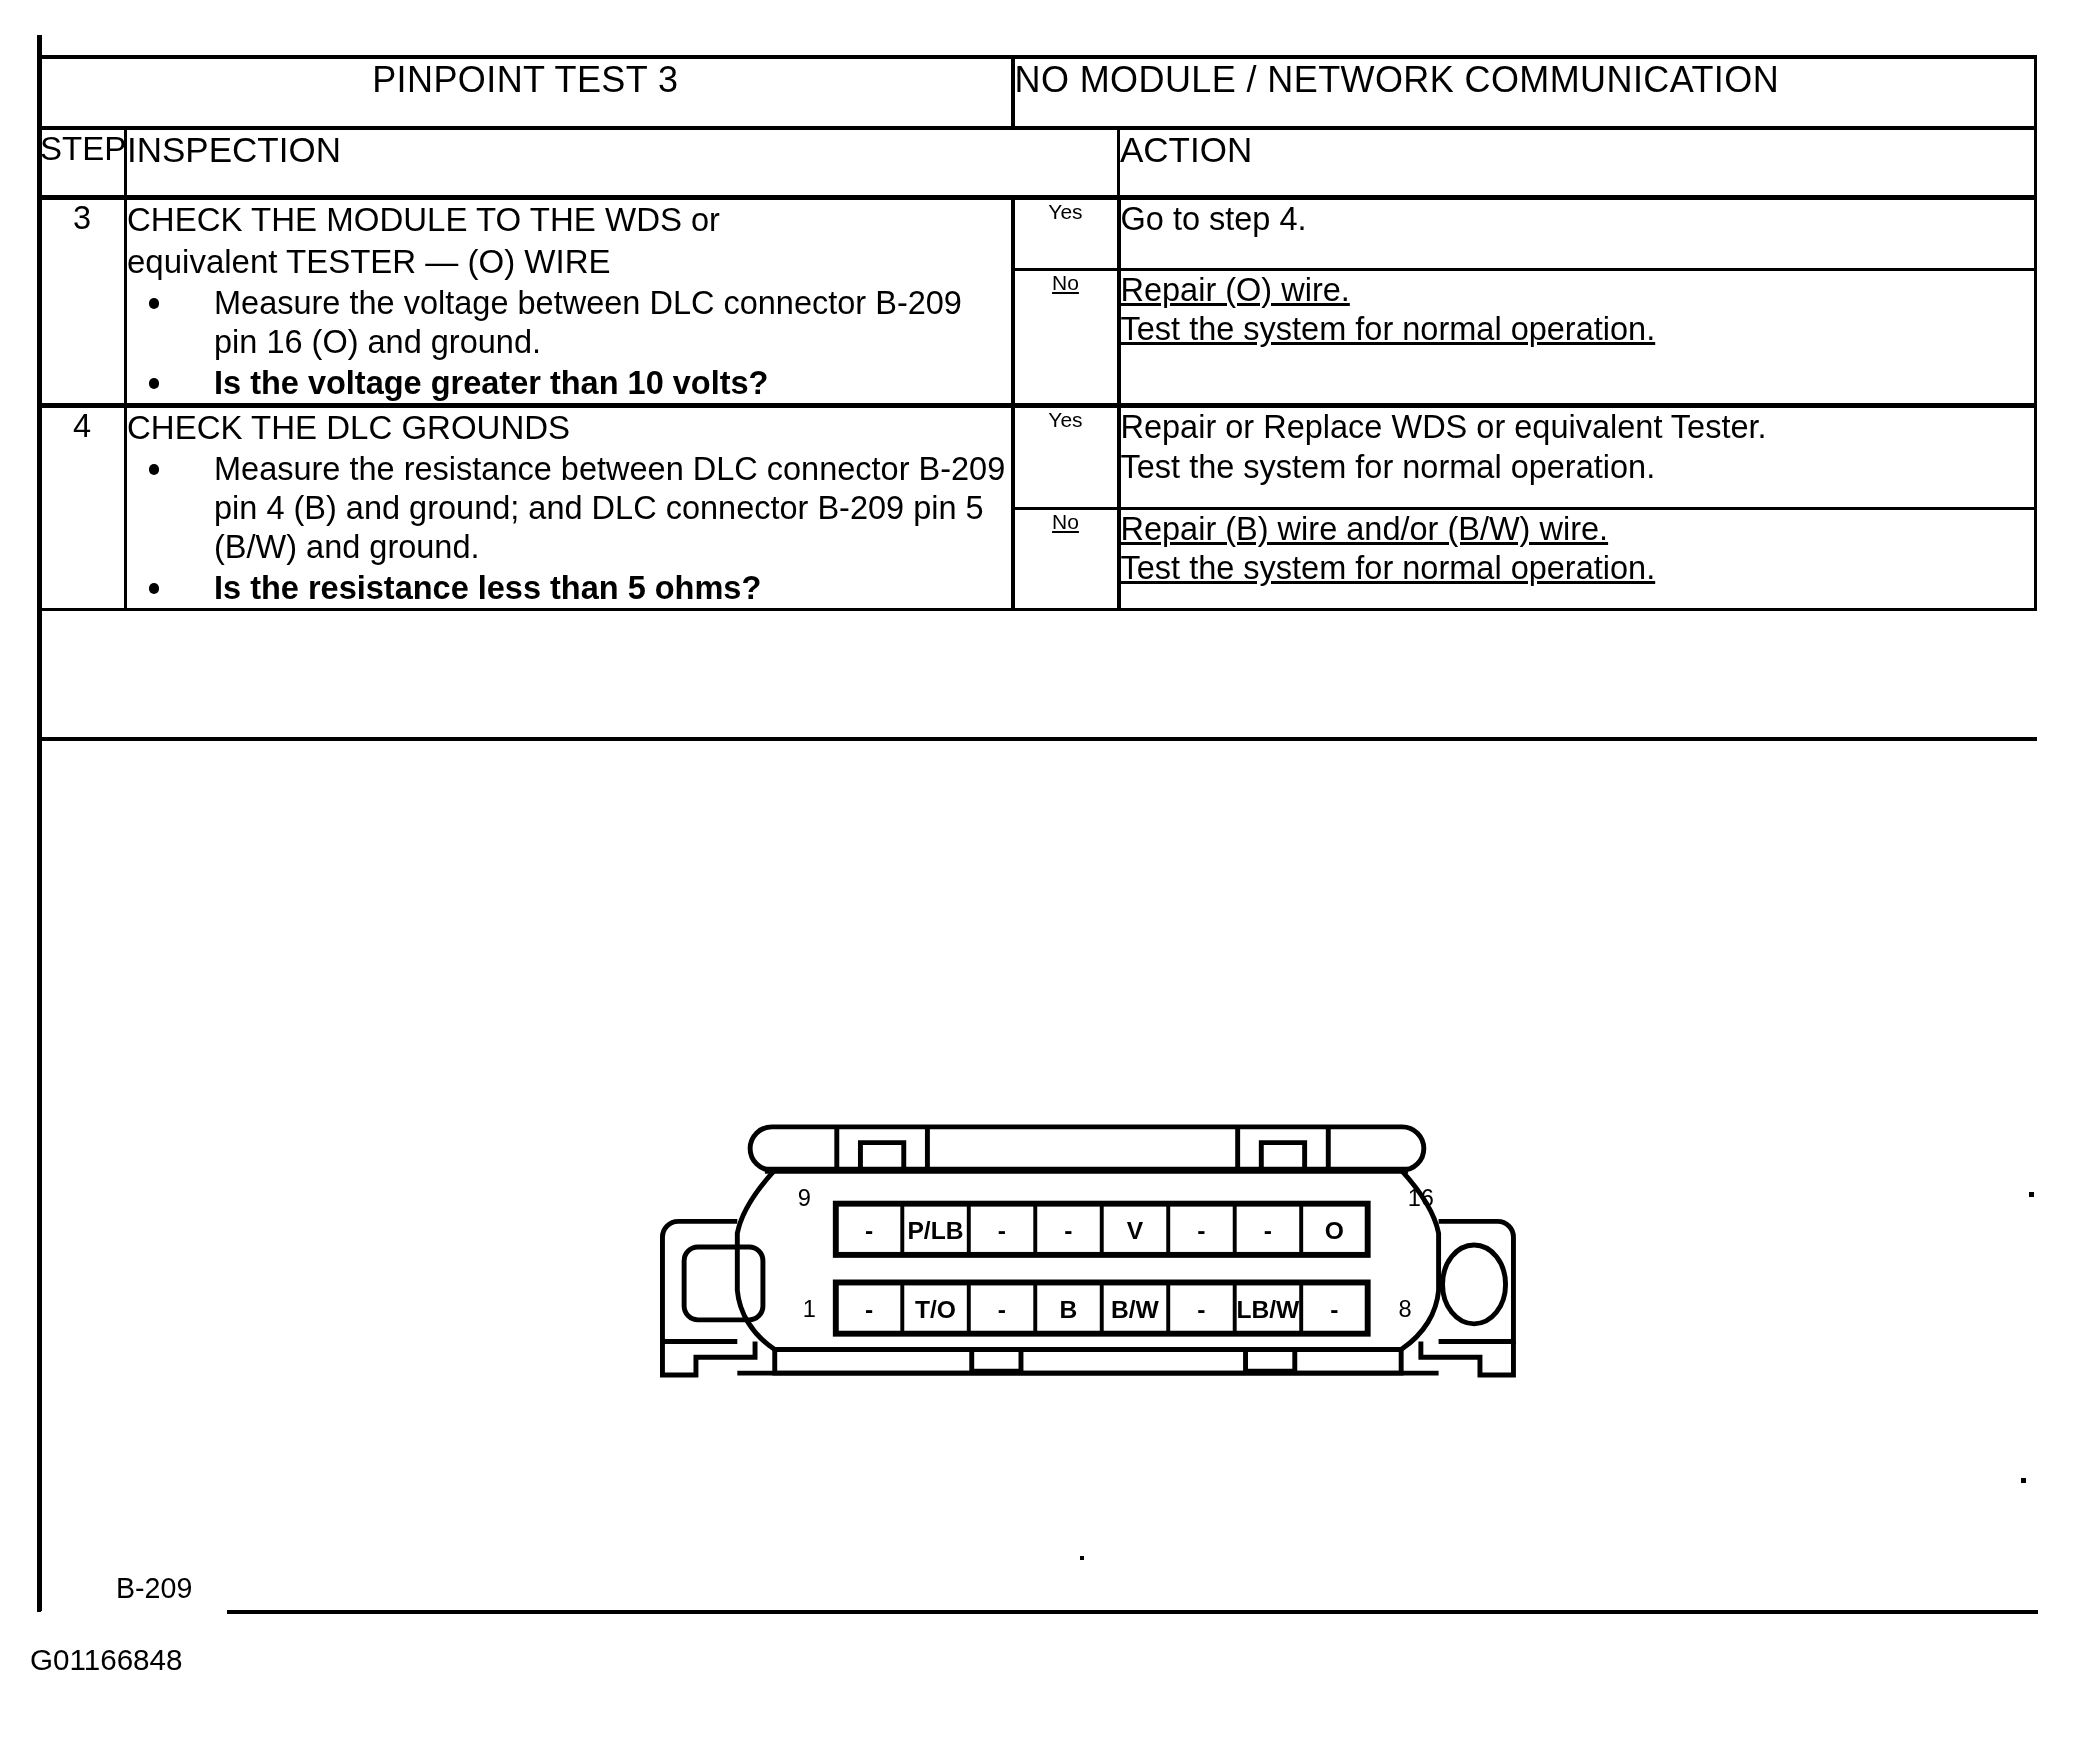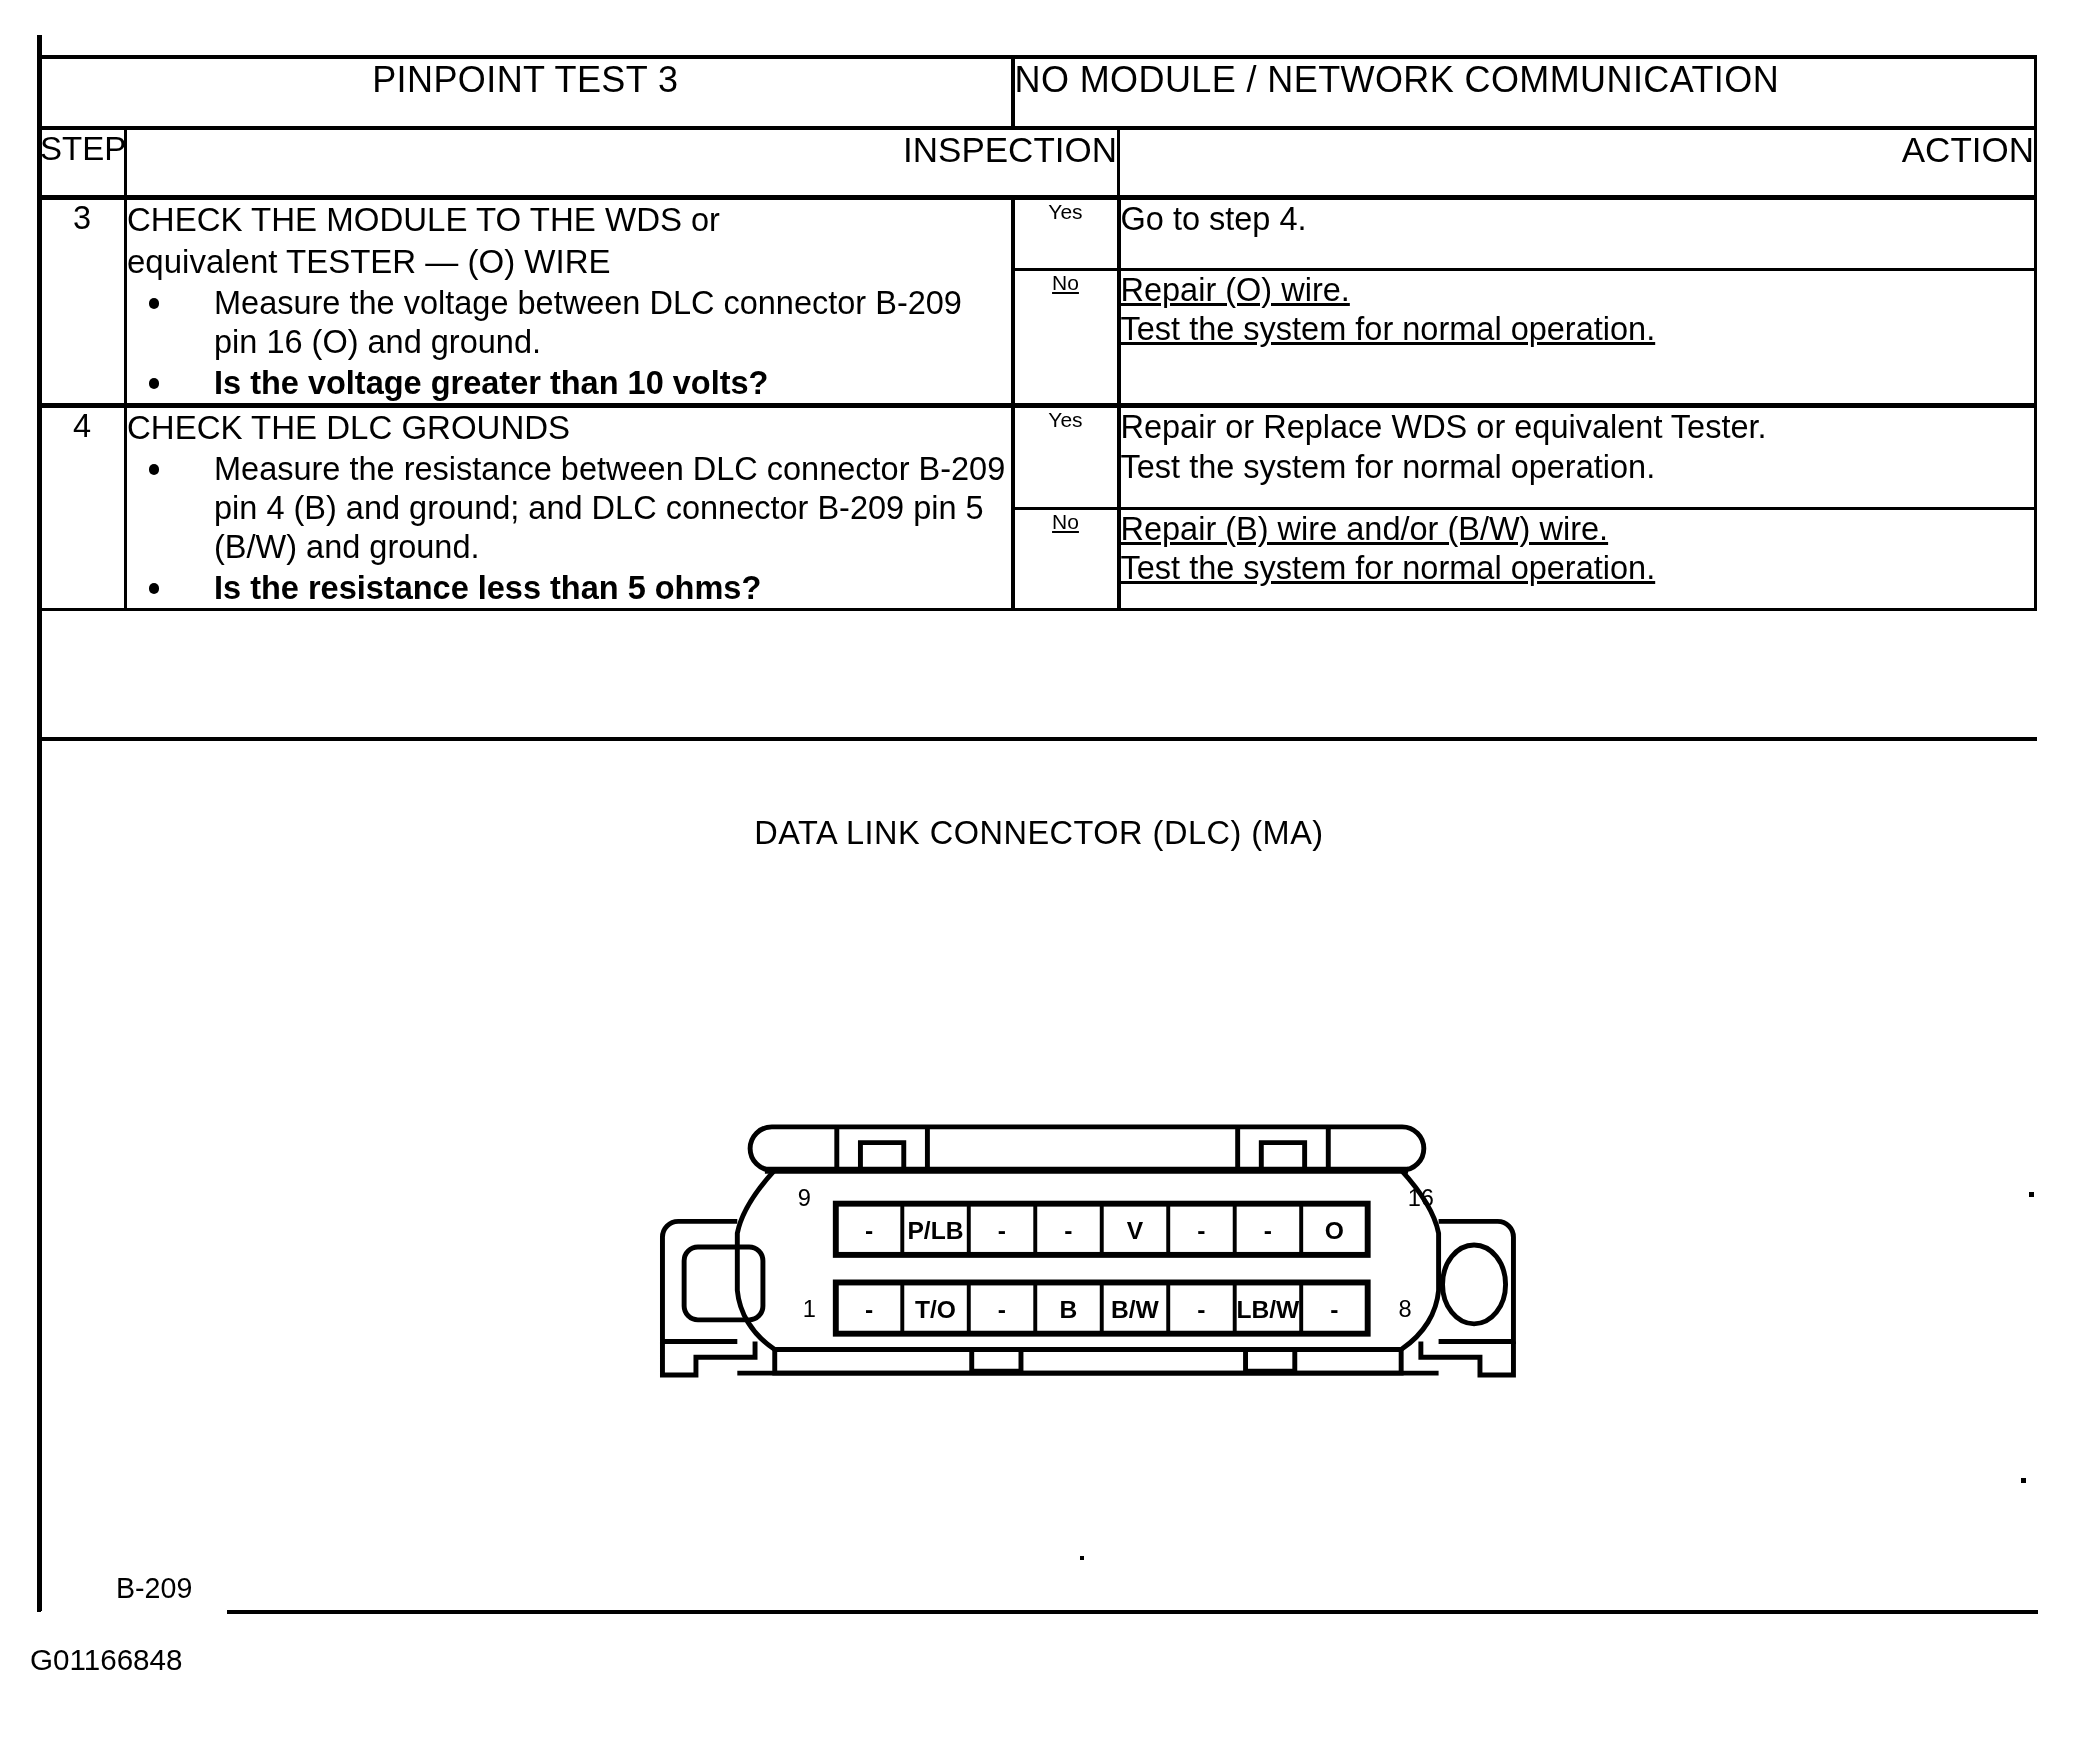--- a/index.html
+++ b/index.html
@@ -58,21 +58,21 @@
     letter-spacing: 0.4px;
     padding: 8.9px 5.9px 5.9px 5.9px;
     border-top-width: 4.9px !important;
     border-bottom-width: 4.9px !important;
   }
   .title-cell.left-title { border-right-width: 4.9px !important; }
   .title-cell.right-title { text-align: left; padding-left: 23.6px; }
 
   .col-head {
     height: 65px;
-    text-align: right;
+    text-align: left;
     font-size: 35px;
     font-weight: bold;
     padding: 7.9px 3.9px 5.9px 3.9px;
     border-bottom-width: 5.9px !important;
   }
   .col-head.step-head { font-size: 33px; }
 
   .step-num {
     text-align: center;
     font-size: 32.5px;
@@ -274,21 +274,20 @@
         <td class="yn-cell thin-div">No</td>
         <td class="action-cell thin-div">
           <span class="ln">Repair (B) wire and/or (B/W) wire.</span>
           <span class="ln">Test the system for normal operation.</span>
         </td>
       </tr>
     </tbody>
   </table>
 
   <div id="diagram-area">
-    <div id="diagram-title">DATA LINK CONNECTOR (DLC) (MA)</div>
 
     <div id="connector-wrap">
       <svg id="connector-svg" width="916" height="266" viewBox="0 0 930 270" xmlns="http://www.w3.org/2000/svg">
         <g fill="none" stroke="#000" stroke-width="5">
 
           <path d="M147 12 h640 a22 22 0 0 1 0 44 h-640 a22 22 0 0 1 0 -44 z"></path>
           <line x1="213" y1="12" x2="213" y2="56"></line>
           <line x1="305" y1="12" x2="305" y2="56"></line>
           <line x1="620" y1="12" x2="620" y2="56"></line>
           <line x1="712" y1="12" x2="712" y2="56"></line>

